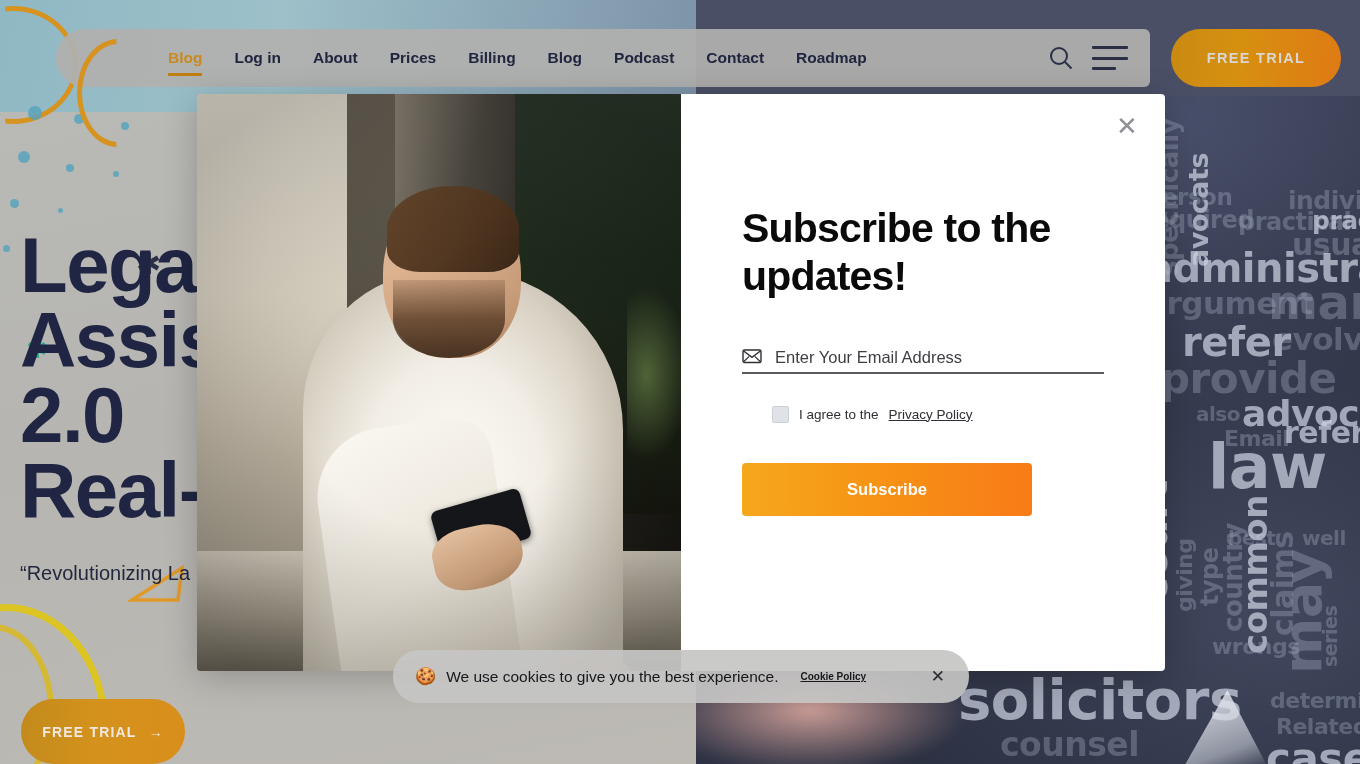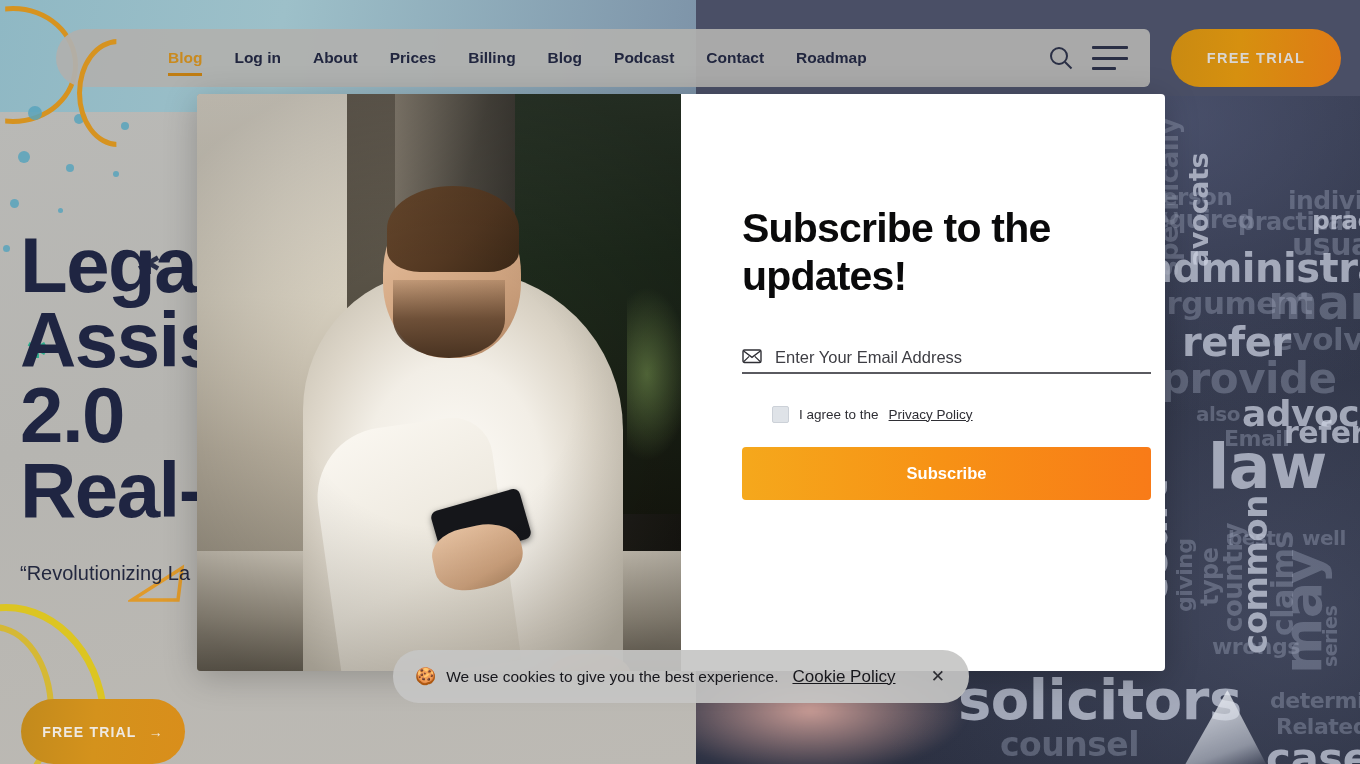--- a/index.html
+++ b/index.html
@@ -400,22 +400,22 @@
     width: 15px; height: 15px;
     background: #dfe3e8;
     border: 1px solid #ccd1d8;
     border-radius: 2px;
     cursor: pointer;
     flex: none;
   }
   .agree-link { text-decoration: underline; color: #2f2f35; cursor: pointer; }
 
   .subscribe-btn {
-    margin-top: 24px;
-    width: 409px; height: 53px;
+    margin-top: 40px;
+    width: 290px; height: 53px;
     border: none;
     border-radius: 4px;
     background: linear-gradient(90deg, #f5a81c 0%, #f79215 48%, #f87b18 100%);
     color: #ffffff;
     font-size: 16.5px;
     font-weight: 700;
     font-family: "Liberation Sans", sans-serif;
     cursor: pointer;
   }
 
@@ -428,22 +428,22 @@
     border-radius: 26px;
     display: flex;
     align-items: center;
     padding: 0 20px 0 22px;
     box-sizing: border-box;
     gap: 10px;
   }
   .cookie-icon { font-size: 17px; line-height: 1; }
   .cookie-text { font-size: 15.5px; color: #17171c; font-family: "Liberation Sans", sans-serif; }
   .cookie-link {
-    font-size: 17px; font-weight: 400; color: #17171c;
-    text-decoration: underline; cursor: pointer; margin-left: 4px;
+    font-size: 10px; font-weight: 700; color: #17171c;
+    text-decoration: underline; cursor: pointer; margin-left: 12px;
     font-family: "Liberation Sans", sans-serif;
   }
   .cookie-close {
     margin-left: auto;
     border: none; background: none; cursor: pointer;
     font-size: 17px; color: #2c2c32; padding: 0 4px;
     font-family: "Liberation Sans", sans-serif;
   }
 </style>
 </head>

